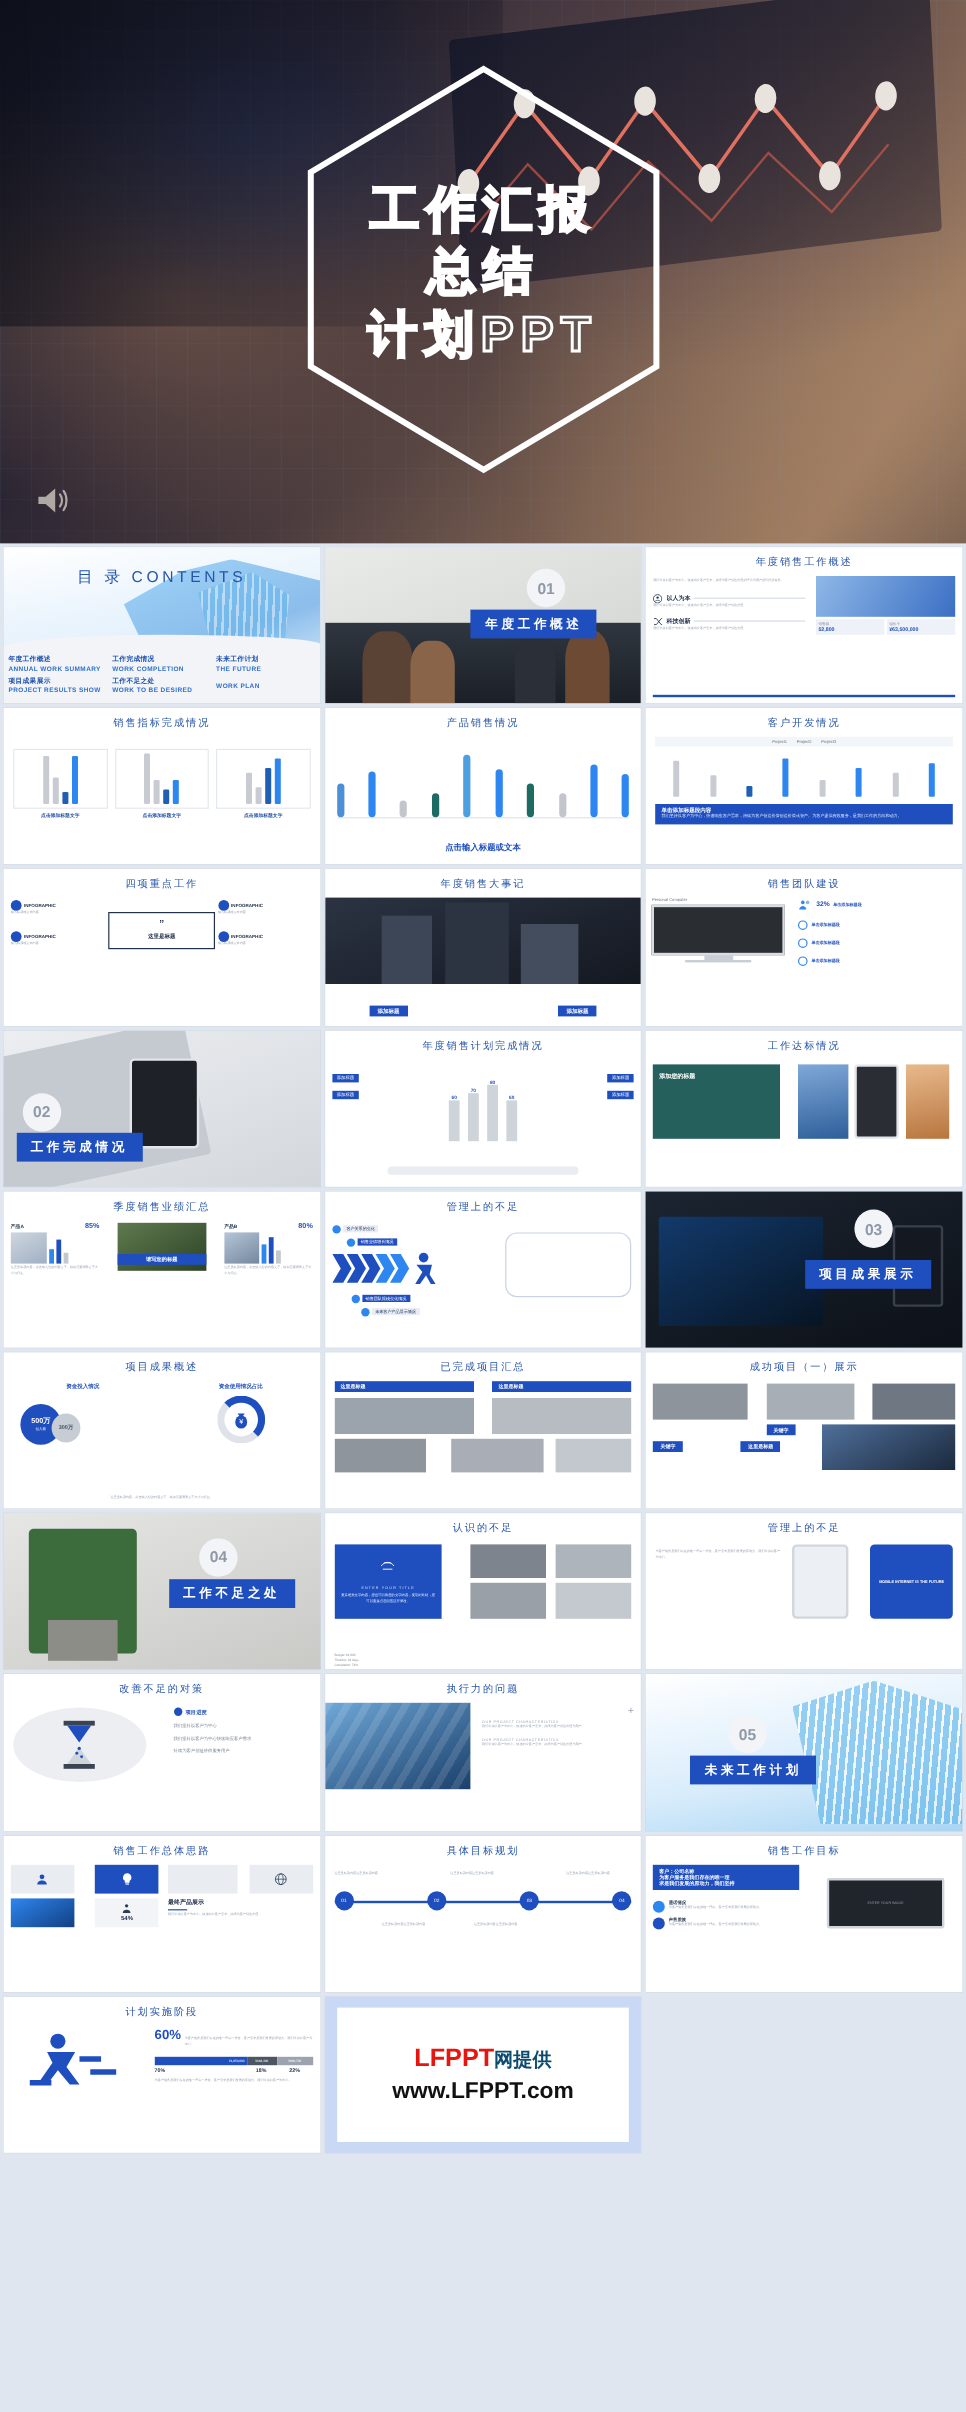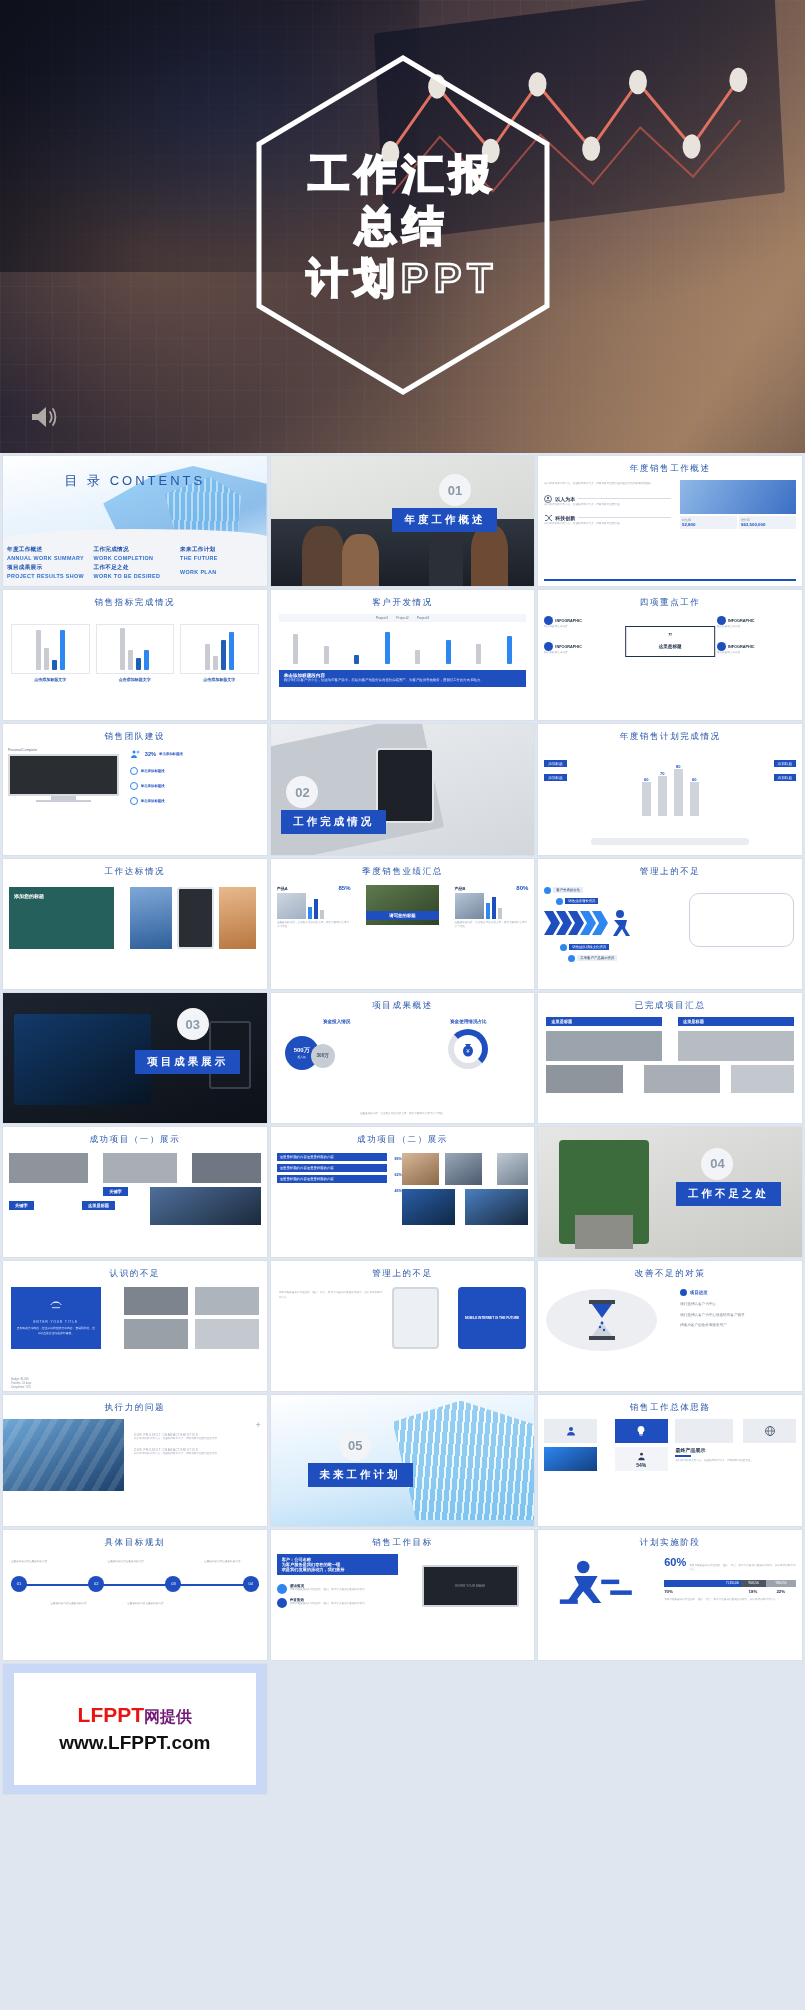--- a/index.html
+++ b/index.html
@@ -115,21 +115,21 @@
   .footrule { position:absolute; left:6px; right:6px; bottom:5px; height:2px; background:#1f4fbf;}
   .bluecard { position:absolute; background:#1f4fbf; }
   .circle { position:absolute; border-radius:50%; }
 
   
   .wm {
     background:#c9d9f5; display:flex; align-items:center; justify-content:center;
   }
   .wm-inner { background:#fff; width:92%; height:86%; display:flex; flex-direction:column; align-items:center; justify-content:center; gap:4px;}
   .wm-l1 { color:#e8140f; font-size:21px; font-weight:700; letter-spacing:0px;}
-  .wm-l1 .cn { color:#701a75; font-size:16px; }
+  .wm-l1 .cn { color:#0c4a6e; font-size:16px; }
   .wm-l2 { color:#111; font-size:19px; font-weight:700; }
 </style>
 </head>
 <body>
 
 <div class="page">
 
   <div class="hero">
     <div class="hero-glow"></div>
     <div class="hero-circuit"></div>
@@ -270,20 +270,36 @@
             <div class="bar" style="height:26px;background:#c8ccd2"></div>
             <div class="bar" style="height:14px;background:#c8ccd2"></div>
             <div class="bar" style="height:30px;background:#1f5fb5"></div>
             <div class="bar" style="height:38px;background:#2e86f0"></div>
           </div>
           <div style="font-size:4px;color:#2554a8;text-align:center;font-weight:700;margin-top:3px">点击添加标题文字</div>
         </div>
       </div>
     </div>
 
+    <div class="slide">
+      <div class="stitle">产品销售情况</div>
+      <div style="position:absolute;left:10px;right:10px;top:32px;height:60px;display:flex;align-items:flex-end;justify-content:space-between;border-bottom:1px solid #dfe3ea">
+        <div class="pillbar" style="height:28px;background:#4d8fd6"></div>
+        <div class="pillbar" style="height:38px;background:#2e86f0"></div>
+        <div class="pillbar" style="height:14px;background:#c2c6cc"></div>
+        <div class="pillbar" style="height:20px;background:#1d6b63"></div>
+        <div class="pillbar" style="height:52px;background:#4d9fe0"></div>
+        <div class="pillbar" style="height:40px;background:#2e86f0"></div>
+        <div class="pillbar" style="height:28px;background:#1d6b63"></div>
+        <div class="pillbar" style="height:20px;background:#c2c6cc"></div>
+        <div class="pillbar" style="height:44px;background:#2e86f0"></div>
+        <div class="pillbar" style="height:36px;background:#2e86f0"></div>
+      </div>
+      <div style="position:absolute;left:0;right:0;bottom:9px;text-align:center;font-size:7px;font-weight:700;color:#1f4fbf">点击输入标题或文本</div>
+    </div>
 
     <div class="slide">
       <div class="stitle">客户开发情况</div>
       <div style="position:absolute;left:8px;right:8px;top:24px;background:#f2f5f9;display:flex;justify-content:center;gap:8px;padding:2px 0">
         <span style="font-size:3.4px;color:#6b7483">Project1</span>
         <span style="font-size:3.4px;color:#6b7483">Project2</span>
         <span style="font-size:3.4px;color:#6b7483">Project3</span>
       </div>
       <div style="position:absolute;left:10px;right:10px;top:36px;height:38px;display:flex;align-items:flex-end;justify-content:space-around">
         <div class="bar" style="height:30px;background:#c8ccd2"></div>
@@ -326,20 +342,30 @@
           <span style="font-size:3.8px;font-weight:700;color:#22314d">INFOGRAPHIC</span>
         </div>
         <div class="txt-tiny">输入标题或文本内容</div>
       </div>
       <div style="position:absolute;left:50%;top:36px;transform:translateX(-50%);width:34%;border:1.2px solid #22314d;padding:7px 3px;text-align:center">
         <div style="font-size:11px;color:#22314d;line-height:.6">”</div>
         <div style="font-size:4.6px;font-weight:700;color:#22314d;margin-top:3px">这里是标题</div>
       </div>
     </div>
 
+    <div class="slide" style="background:#fff">
+      <div class="stitle">年度销售大事记</div>
+      <div style="position:absolute;left:0;right:0;top:24px;height:72px;background:linear-gradient(160deg,#2b3342,#141821)">
+        <div style="position:absolute;left:18%;bottom:0;width:16%;height:80%;background:#3d4656"></div>
+        <div style="position:absolute;left:38%;bottom:0;width:20%;height:95%;background:#2c3442"></div>
+        <div style="position:absolute;left:62%;bottom:0;width:18%;height:70%;background:#444d5e"></div>
+      </div>
+      <div style="position:absolute;left:14%;bottom:8px;background:#1f4fbf;color:#fff;font-size:4.6px;padding:2px 7px;font-weight:700">添加标题</div>
+      <div style="position:absolute;right:14%;bottom:8px;background:#1f4fbf;color:#fff;font-size:4.6px;padding:2px 7px;font-weight:700">添加标题</div>
+    </div>
 
     <div class="slide">
       <div class="stitle">销售团队建设</div>
       <div style="position:absolute;left:5px;top:24px;width:42%">
         <div style="font-size:3.4px;color:#6b7483">Personal Computer</div>
         <div style="height:42px;background:#2a2d32;border:2px solid #d8dce2;margin-top:2px"></div>
         <div style="width:22%;height:4px;background:#c9ced6;margin:0 auto"></div>
         <div style="width:50%;height:2px;background:#c9ced6;margin:0 auto"></div>
       </div>
       <div style="position:absolute;right:5px;top:24px;width:50%">
@@ -530,36 +556,20 @@
       <div class="stitle">成功项目（一）展示</div>
       <div style="position:absolute;left:6px;top:26px;width:30%;height:30px;background:#8e949c"></div>
       <div style="position:absolute;left:38%;top:26px;width:28%;height:30px;background:#a8aeb6"></div>
       <div style="position:absolute;right:6px;top:26px;width:26%;height:30px;background:#6f7782"></div>
       <div style="position:absolute;left:38%;top:60px;background:#1f4fbf;color:#fff;font-size:4.2px;padding:2px 6px;font-weight:700">关键字</div>
       <div style="position:absolute;left:6px;top:74px;background:#1f4fbf;color:#fff;font-size:4.2px;padding:2px 6px;font-weight:700">关键字</div>
       <div style="position:absolute;left:30%;top:74px;background:#1f4fbf;color:#fff;font-size:4.2px;padding:2px 6px;font-weight:700">这里是标题</div>
       <div style="position:absolute;right:6px;top:60px;width:42%;height:38px;background:linear-gradient(150deg,#4f6f9a,#1b2a3d)"></div>
     </div>
 
-    <div class="slide">
-      <div class="stitle">成功项目（二）展示</div>
-      <div style="position:absolute;left:6px;top:26px;width:42%">
-        <div style="background:#1f4fbf;color:#fff;font-size:3.4px;padding:2px 3px;margin-bottom:3px">这里是标题的内容这里是标题的内容</div>
-        <div style="background:#1f4fbf;color:#fff;font-size:3.4px;padding:2px 3px;margin-bottom:3px">这里是标题的内容这里是标题的内容</div>
-        <div style="background:#1f4fbf;color:#fff;font-size:3.4px;padding:2px 3px">这里是标题的内容这里是标题的内容</div>
-      </div>
-      <div style="position:absolute;left:50%;top:26px;width:14%;height:32px;background:linear-gradient(150deg,#d8b89a,#8a6848)"></div>
-      <div style="position:absolute;left:66%;top:26px;width:14%;height:32px;background:linear-gradient(150deg,#9aa7b8,#4b5a6e)"></div>
-      <div style="position:absolute;right:6px;top:26px;width:12%;height:32px;background:linear-gradient(150deg,#c0cad6,#6f7d8c)"></div>
-      <div style="position:absolute;left:50%;top:62px;width:20%;height:36px;background:linear-gradient(150deg,#2b5fa8,#0e2844)"></div>
-      <div style="position:absolute;right:6px;top:62px;width:24%;height:36px;background:linear-gradient(150deg,#4b7fc0,#16283d)"></div>
-      <div style="position:absolute;left:47%;top:30px;font-size:3.6px;color:#1f4fbf;font-weight:700">85%</div>
-      <div style="position:absolute;left:47%;top:46px;font-size:3.6px;color:#1f4fbf;font-weight:700">62%</div>
-      <div style="position:absolute;left:47%;top:62px;font-size:3.6px;color:#1f4fbf;font-weight:700">45%</div>
-    </div>
 
     <div class="slide" style="background:linear-gradient(160deg,#e6e6e4,#c9c9c6)">
       <div style="position:absolute;left:8%;top:10%;width:34%;height:80%;background:#3c6b3c;border-radius:4px"></div>
       <div style="position:absolute;left:14%;bottom:6%;width:22%;height:26%;background:#8d8d88"></div>
       <div class="cover-num" style="right:26%;top:16%">04</div>
       <div class="cover-bar" style="right:8%;top:42%">工作不足之处</div>
     </div>
 
     <div class="slide">
       <div class="stitle">认识的不足</div>

